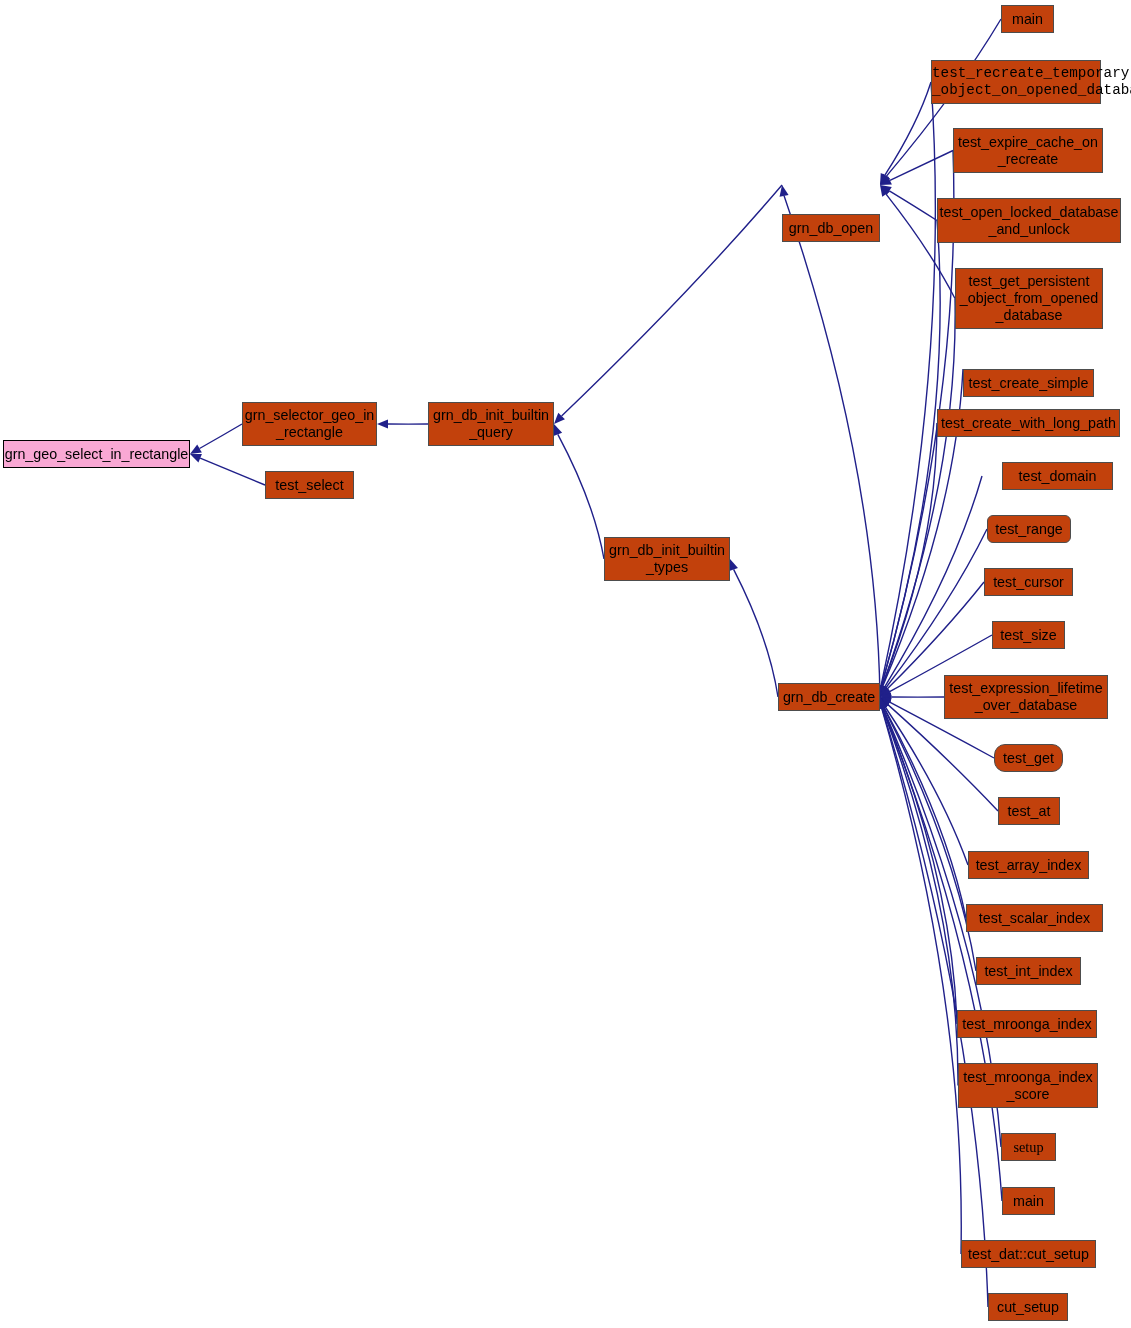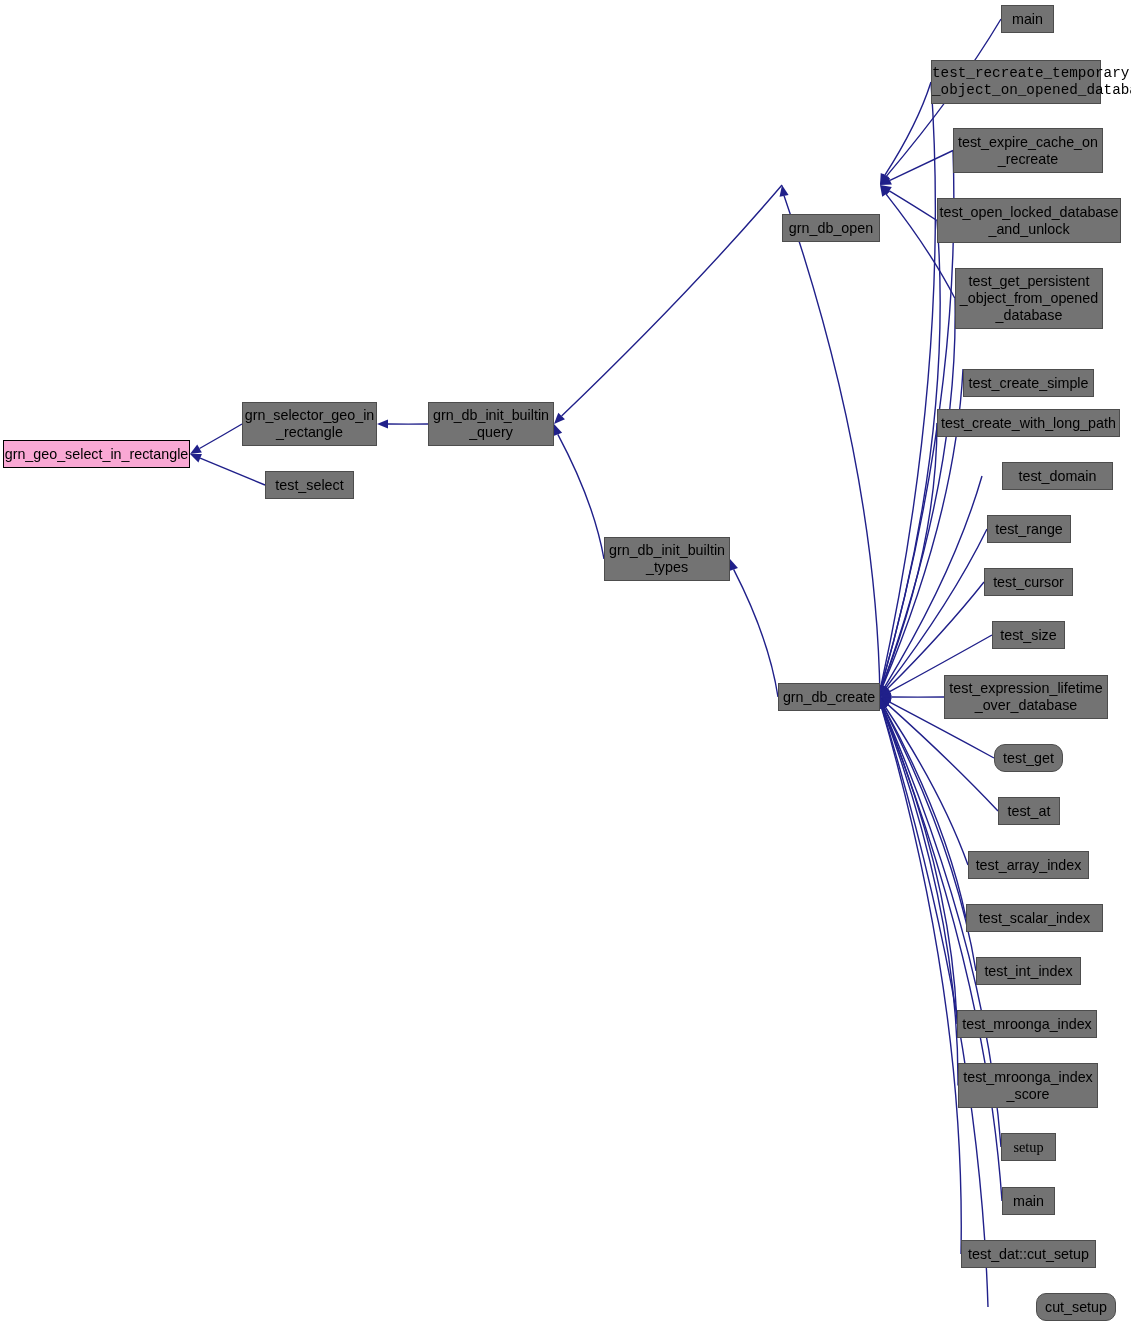--- a/index.html
+++ b/index.html
@@ -22,21 +22,21 @@
     left: 0;
     top: 0;
     width: 1131px;
     height: 1328px;
     pointer-events: none;
   }
   .node {
     position: absolute;
     box-sizing: border-box;
     border: 1px solid #4d4d4d;
-    background: #737373;
+    background: #c2410c;
     color: #000000;
     font-size: 14.3px;
     line-height: 17px;
     display: flex;
     align-items: center;
     justify-content: center;
     text-align: center;
     white-space: pre-line;
     letter-spacing: 0px;
   }
@@ -141,31 +141,31 @@
       <div class="node" style="left: 953px; top: 128px; width: 150px; height: 45px;"><span class="node-label">test_expire_cache_on
 _recreate</span></div>
       <div class="node" style="left: 937px; top: 198px; width: 184px; height: 45px;"><span class="node-label">test_open_locked_database
 _and_unlock</span></div>
       <div class="node" style="left: 955px; top: 268px; width: 148px; height: 61px;"><span class="node-label">test_get_persistent
 _object_from_opened
 _database</span></div>
       <div class="node" style="left: 963px; top: 355px; width: 131px; height: 28px; margin-top: 14px;"><span class="node-label">test_create_simple</span></div>
       <div class="node" style="left: 937px; top: 409px; width: 183px; height: 28px;"><span class="node-label">test_create_with_long_path</span></div>
       <div class="node" style="left: 982px; top: 462px; width: 111px; height: 28px; margin-left: 20px;"><span class="node-label">test_domain</span></div>
-      <div class="node" style="left: 987px; top: 515px; width: 84px; height: 28px;"><span class="node-label">test_range</span></div>
+      <div class="node" style="left: 987px; top: 515px; width: 84px; height: 28px; border-radius: 6px;"><span class="node-label">test_range</span></div>
       <div class="node" style="left: 984px; top: 568px; width: 89px; height: 28px;"><span class="node-label">test_cursor</span></div>
       <div class="node" style="left: 992px; top: 621px; width: 73px; height: 28px;"><span class="node-label">test_size</span></div>
       <div class="node" style="left: 944px; top: 675px; width: 164px; height: 44px;"><span class="node-label">test_expression_lifetime
 _over_database</span></div>
       <div class="node" style="left: 994px; top: 744px; width: 69px; height: 28px; border-radius: 11px;"><span class="node-label">test_get</span></div>
       <div class="node" style="left: 998px; top: 797px; width: 62px; height: 28px;"><span class="node-label">test_at</span></div>
       <div class="node" style="left: 968px; top: 851px; width: 121px; height: 28px;"><span class="node-label">test_array_index</span></div>
       <div class="node" style="left: 966px; top: 904px; width: 137px; height: 28px;"><span class="node-label">test_scalar_index</span></div>
       <div class="node" style="left: 976px; top: 957px; width: 105px; height: 28px;"><span class="node-label">test_int_index</span></div>
       <div class="node" style="left: 957px; top: 1010px; width: 140px; height: 28px;"><span class="node-label">test_mroonga_index</span></div>
       <div class="node" style="left: 958px; top: 1063px; width: 140px; height: 45px;"><span class="node-label">test_mroonga_index
 _score</span></div>
       <div class="node" style="left: 1001px; top: 1133px; width: 55px; height: 28px; font-family: Liberation Serif, serif;"><span class="node-label">setup</span></div>
       <div class="node" style="left: 1002px; top: 1187px; width: 53px; height: 28px;"><span class="node-label">main</span></div>
       <div class="node" style="left: 961px; top: 1240px; width: 135px; height: 28px;"><span class="node-label">test_dat::cut_setup</span></div>
-      <div class="node" style="left: 1036px; top: 1293px; width: 80px; height: 28px; border-radius: 10px;"><span class="node-label">cut_setup</span></div>
+      <div class="node" style="left: 988px; top: 1293px; width: 80px; height: 28px;"><span class="node-label">cut_setup</span></div>
     </div>
 </div>
 
 </body></html>

